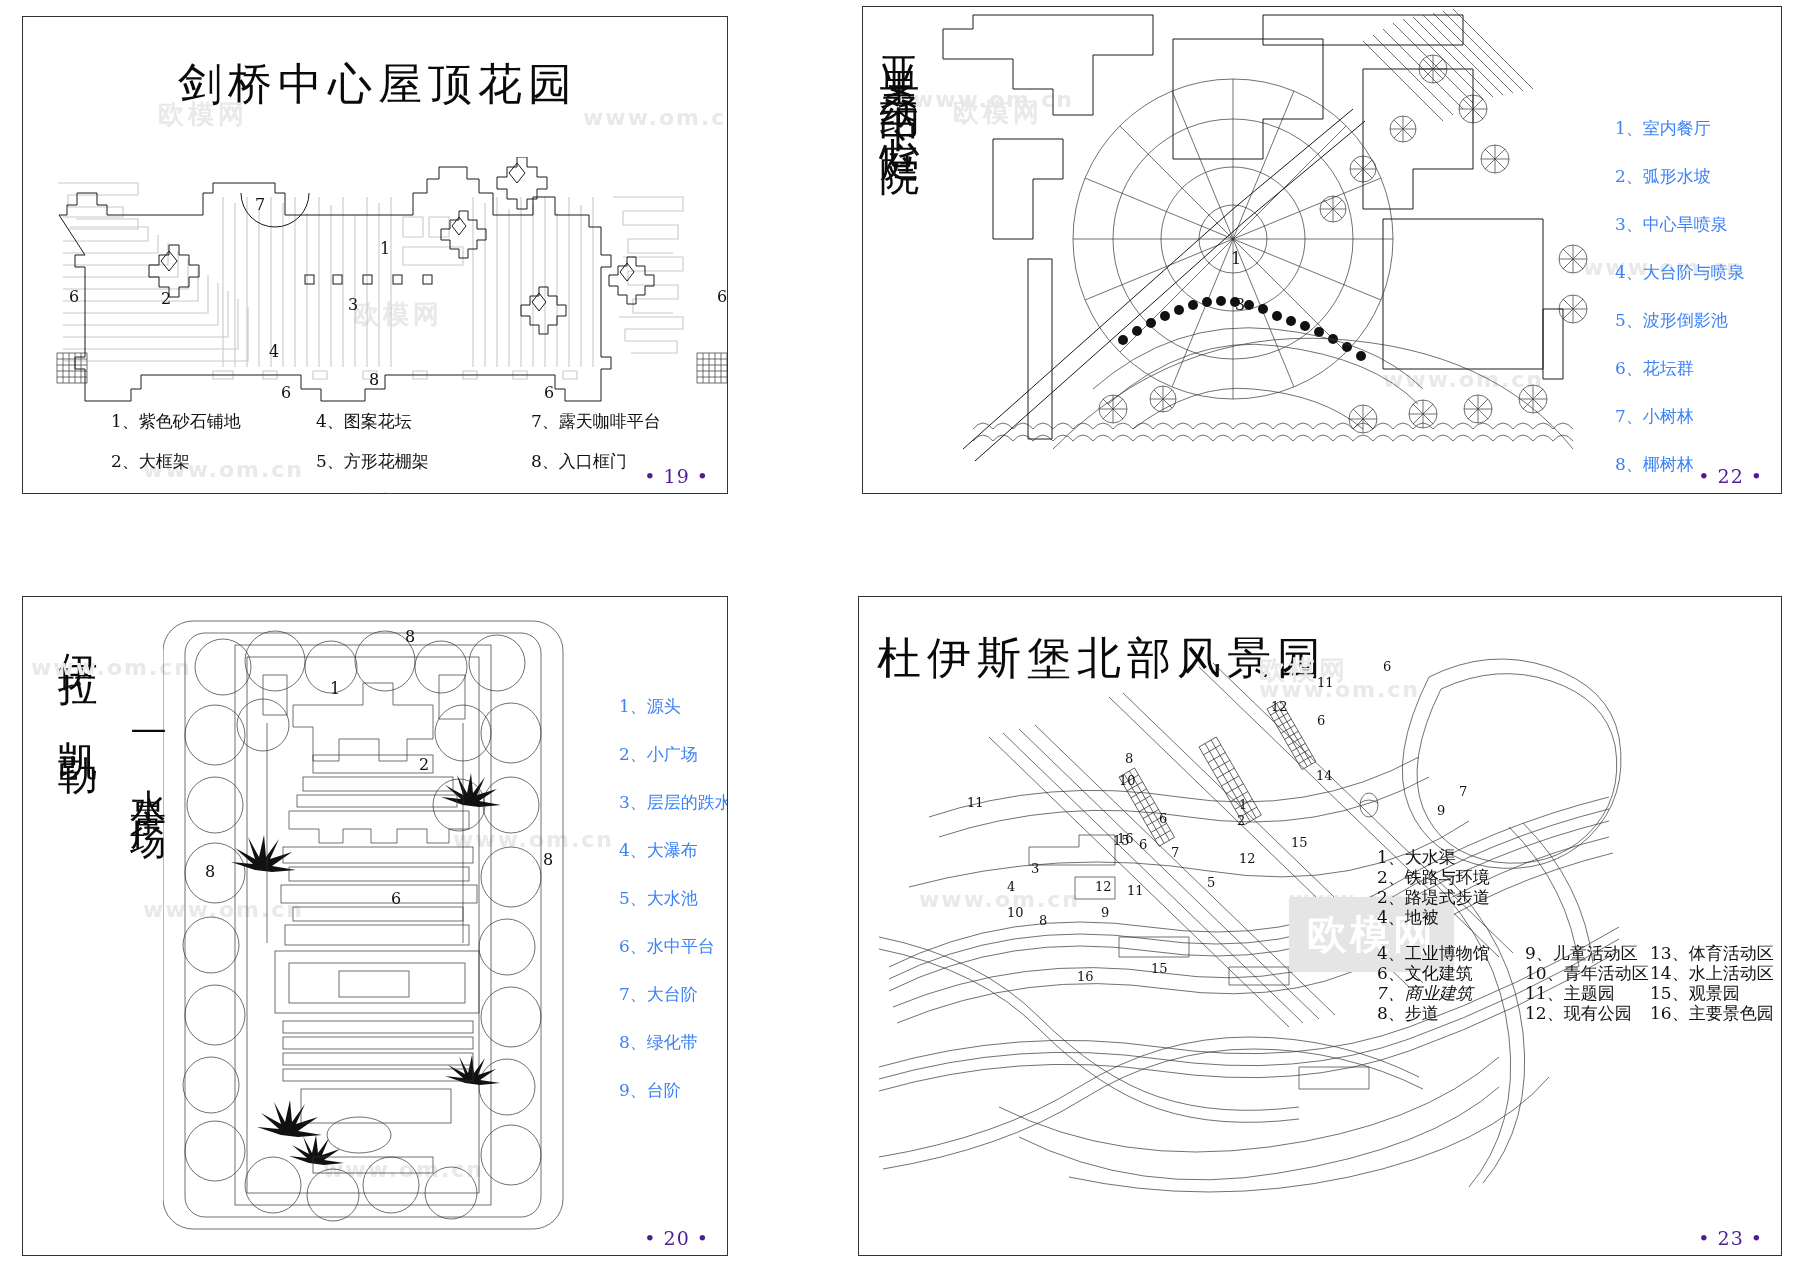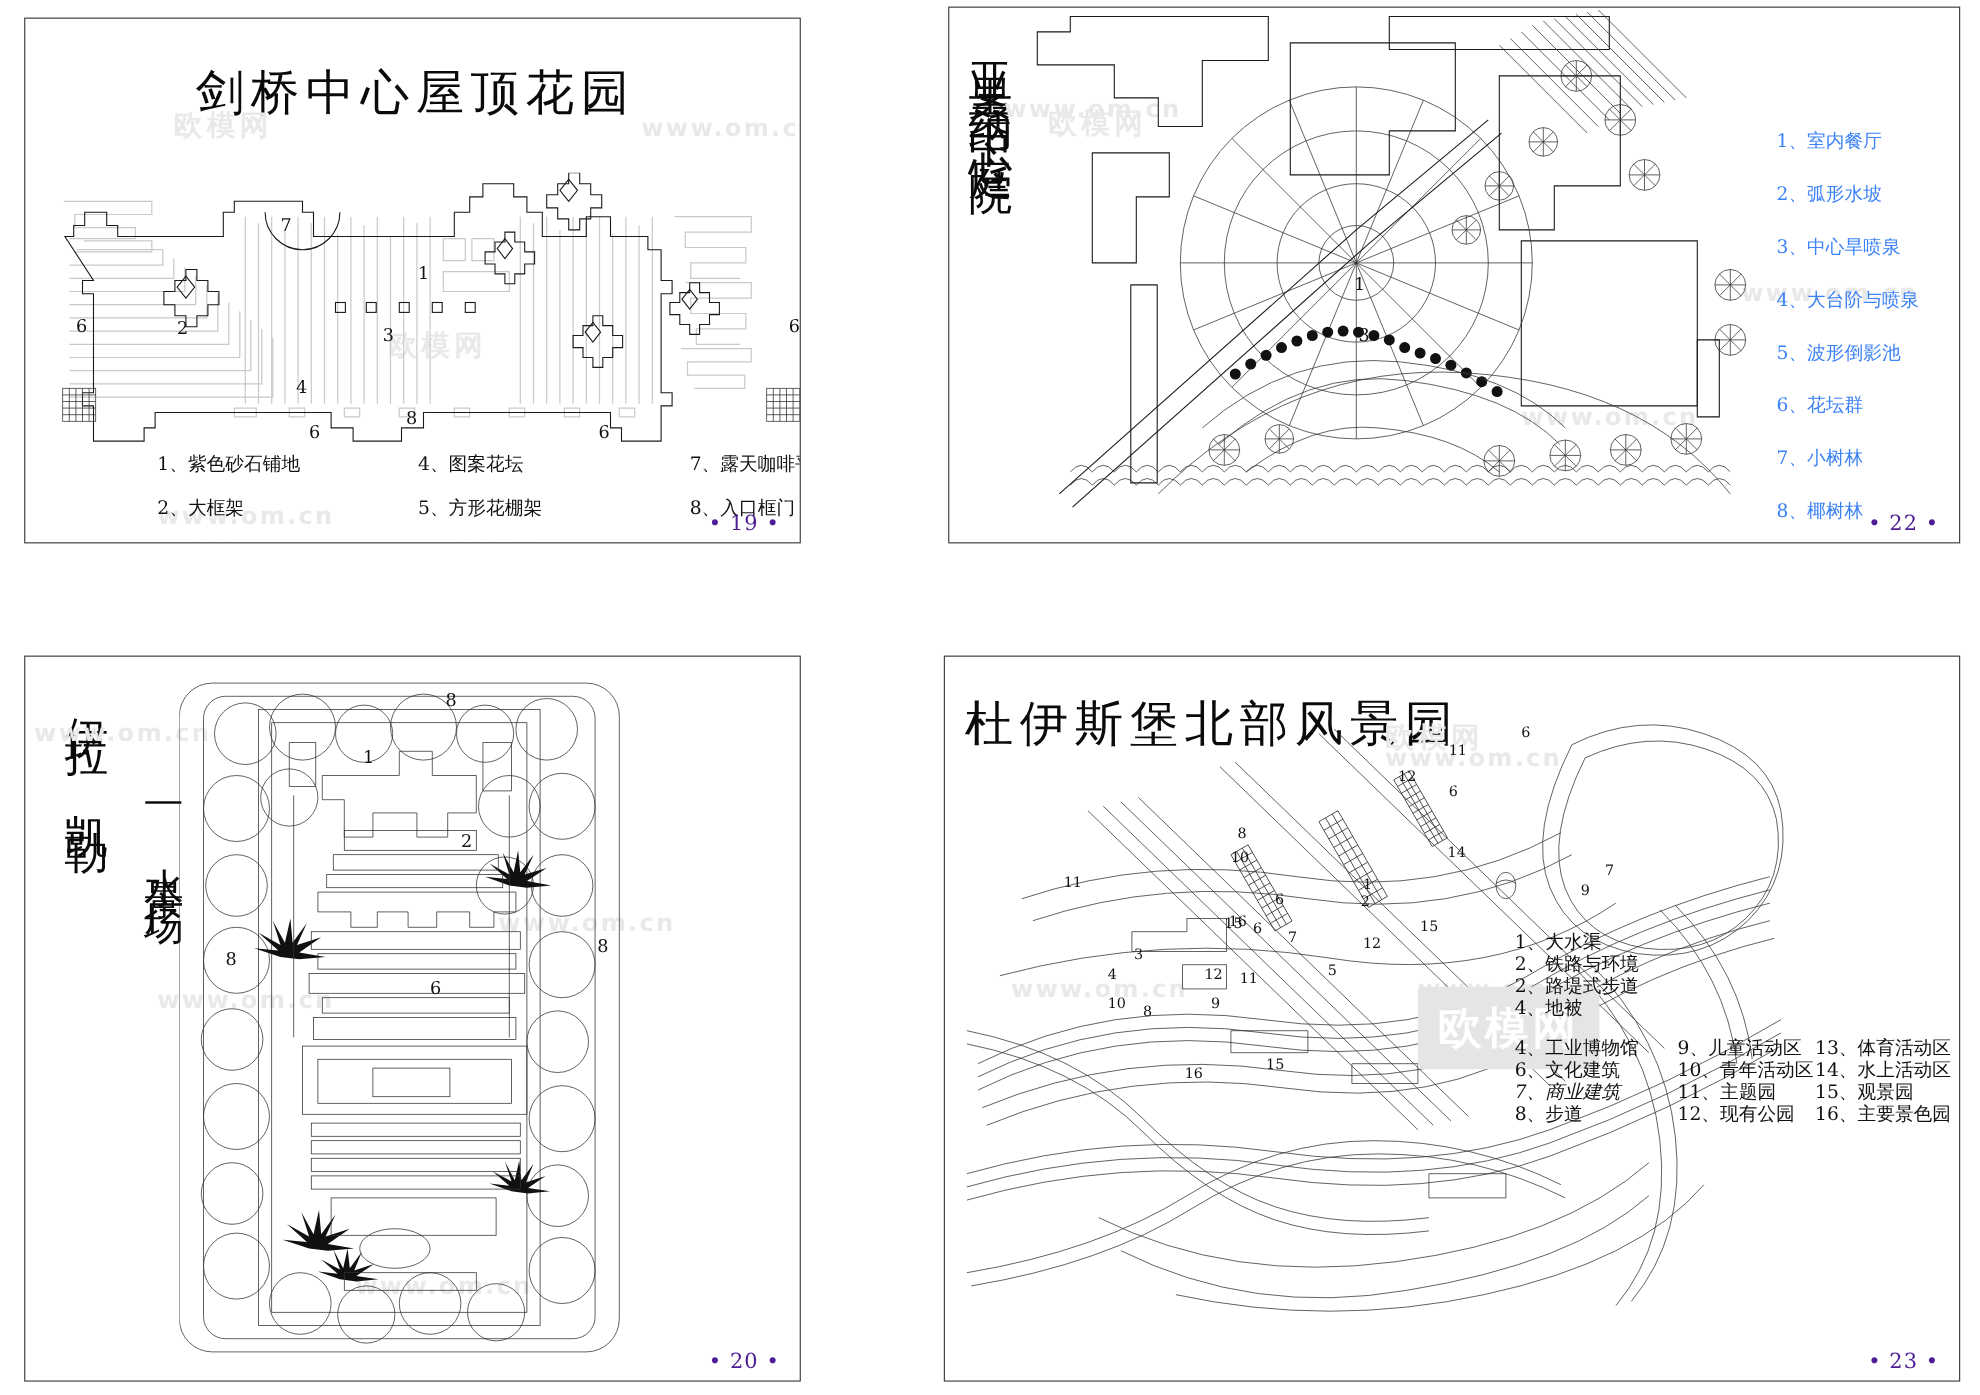--- a/index.html
+++ b/index.html
@@ -11,21 +11,21 @@
   .panel-inner{position:absolute;inset:0;overflow:hidden;}
 
   .panel-num{position:absolute;right:18px;bottom:6px;font-size:19px;letter-spacing:1px;color:#4c1d95;}
 
   .h-title{position:absolute;font-size:44px;letter-spacing:6px;white-space:nowrap;color:#0a0a0a;
            font-family:"DejaVu Serif","Liberation Serif",serif;}
   .v-title{position:absolute;writing-mode:vertical-rl;text-orientation:upright;
            font-size:40px;letter-spacing:14px;white-space:nowrap;color:#0a0a0a;}
   .v-title.small{font-size:36px;letter-spacing:12px;}
   .legend-cols{position:absolute;display:flex;gap:0px;font-size:17px;color:#111;}
-  .legend-col{display:flex;flex-direction:column;margin-left:32px;}
+  .legend-col{display:flex;flex-direction:column;}
   .legend-col .row{white-space:nowrap;margin-bottom:17px;}
 
   .legend-v{position:absolute;display:flex;flex-direction:column;font-size:17px;color:#3b82f6;}
   .legend-v .row{white-space:nowrap;margin-bottom:25px;}
 
   .legend-grid{position:absolute;font-size:17px;line-height:20px;color:#111;}
   .legend-grid .lrow{display:flex;white-space:nowrap;}
   .legend-grid .lcell{}
 
   
@@ -461,20 +461,31 @@
       </g>
     </svg>
 
     <div class="num" style="left:382px;top:30px;">8</div>
     <div class="num" style="left:307px;top:82px;">1</div>
     <div class="num" style="left:396px;top:158px;">2</div>
     <div class="num" style="left:368px;top:292px;">6</div>
     <div class="num" style="left:182px;top:265px;">8</div>
     <div class="num" style="left:520px;top:253px;">8</div>
 
+    <div class="legend-v" style="left:596px;top:98px;">
+      <div class="row">1、源头</div>
+      <div class="row">2、小广场</div>
+      <div class="row">3、层层的跌水</div>
+      <div class="row">4、大瀑布</div>
+      <div class="row">5、大水池</div>
+      <div class="row">6、水中平台</div>
+      <div class="row">7、大台阶</div>
+      <div class="row">8、绿化带</div>
+      <div class="row">9、台阶</div>
+    </div>
 
   </div>
   <div class="panel-num">• 20 •</div>
 </div>
 
 <div class="panel" style="left:858px;top:596px;width:924px;height:660px;">
   <div class="panel-inner">
 
     <div class="h-title" style="left:18px;top:32px;">杜伊斯堡北部风景园</div>
 

